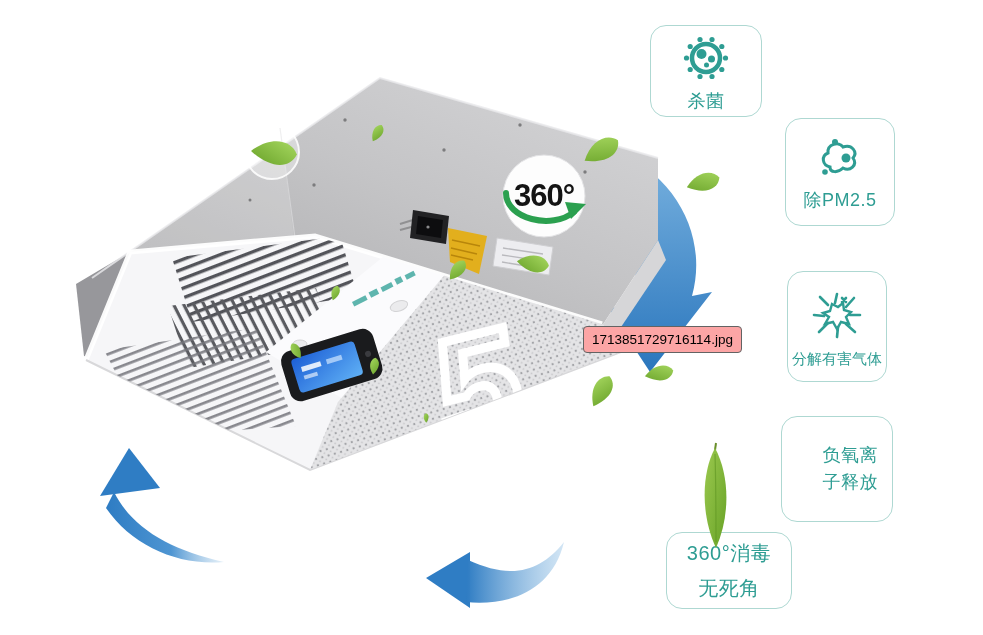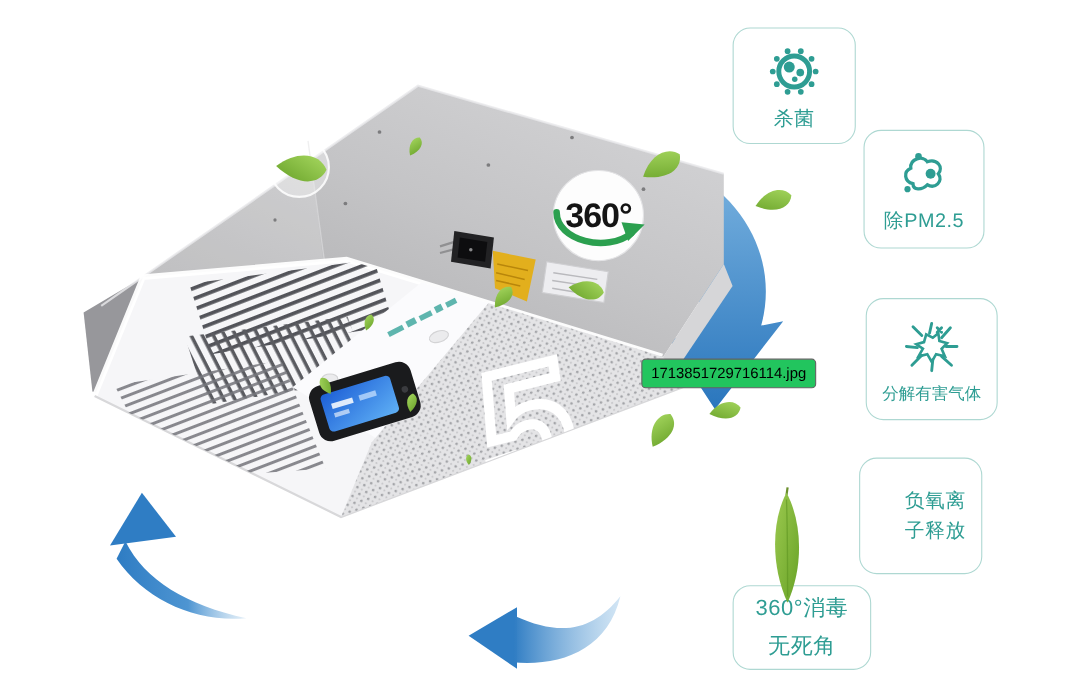--- a/index.html
+++ b/index.html
@@ -5,32 +5,32 @@
   html,body{margin:0;padding:0;background:#fff;}
   .stage{position:relative;width:983px;height:635px;background:#ffffff;overflow:hidden;
          font-family:"Liberation Sans","DejaVu Sans",sans-serif;}
   .scene{position:absolute;left:0;top:0;z-index:1;}
   svg text{font-family:"Liberation Sans","DejaVu Sans",sans-serif;}
 
   .badge{position:absolute;z-index:2;background:#ffffff;border:1.6px solid #aed8d2;
          border-radius:16px;display:flex;flex-direction:column;align-items:center;
          justify-content:center;gap:7px;color:#2E9D93;box-sizing:border-box;}
   .blabel{font-size:18px;letter-spacing:.5px;line-height:1.1;}
-  .b1{left:666px;top:25px;width:112px;height:106px;}
+  .b1{left:650px;top:25px;width:112px;height:92px;}
   .b2{left:785px;top:118px;width:110px;height:108px;text-align:right;}
-  .b3{left:787px;top:271px;width:120px;height:111px;}
+  .b3{left:787px;top:271px;width:100px;height:111px;}
   .b3 .blabel{font-size:15px;letter-spacing:0;}
   .b4{left:781px;top:416px;width:112px;height:106px;align-items:flex-end;
       padding-right:14px;}
   .b5{left:666px;top:532px;width:126px;height:77px;gap:13px;}
   .b5 .blabel{font-size:20px;}
   .bicon{display:block;}
 
   .tooltip{position:absolute;z-index:10;left:583px;top:326px;height:22px;
-           padding:1px 8px 2px;background:#22c55e;border:1px solid #636363;
+           padding:1px 8px 2px;background:#fca5a5;border:1px solid #636363;
            border-radius:4px;font-size:13.5px;color:#000;white-space:nowrap;
            display:flex;align-items:center;}
   .leaf12{position:absolute;z-index:3;left:694px;top:442px;}
 </style>
 </head>
 <body>
 
 <div class="stage">
 
   <svg class="scene" width="983" height="635" viewBox="0 0 983 635">

